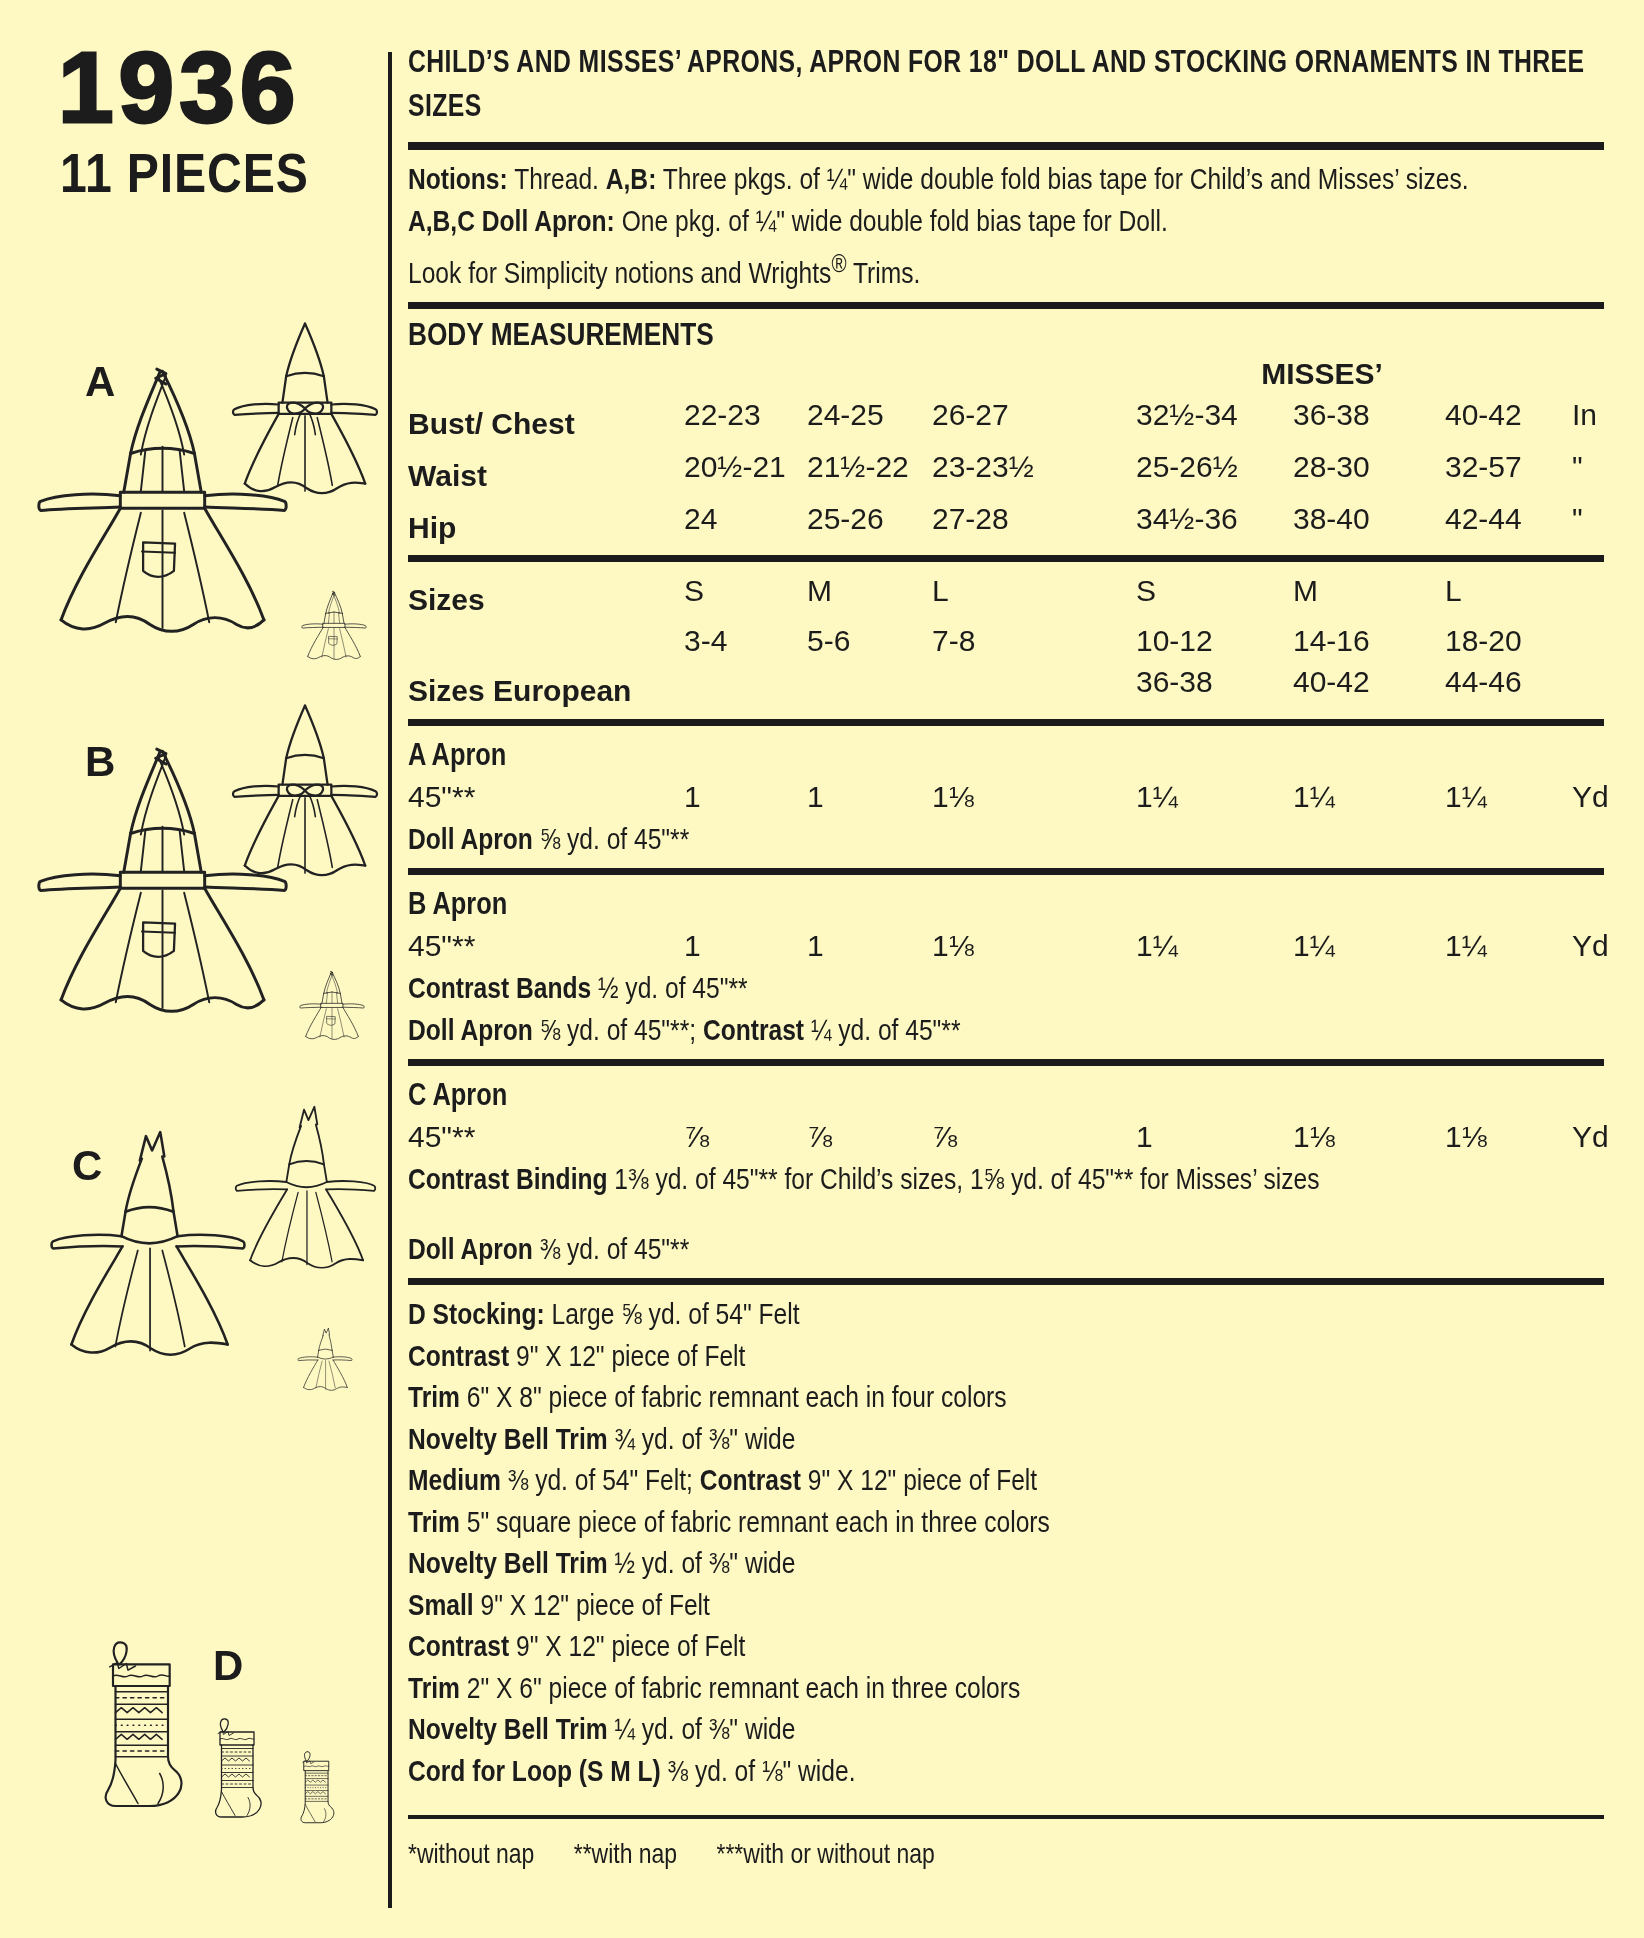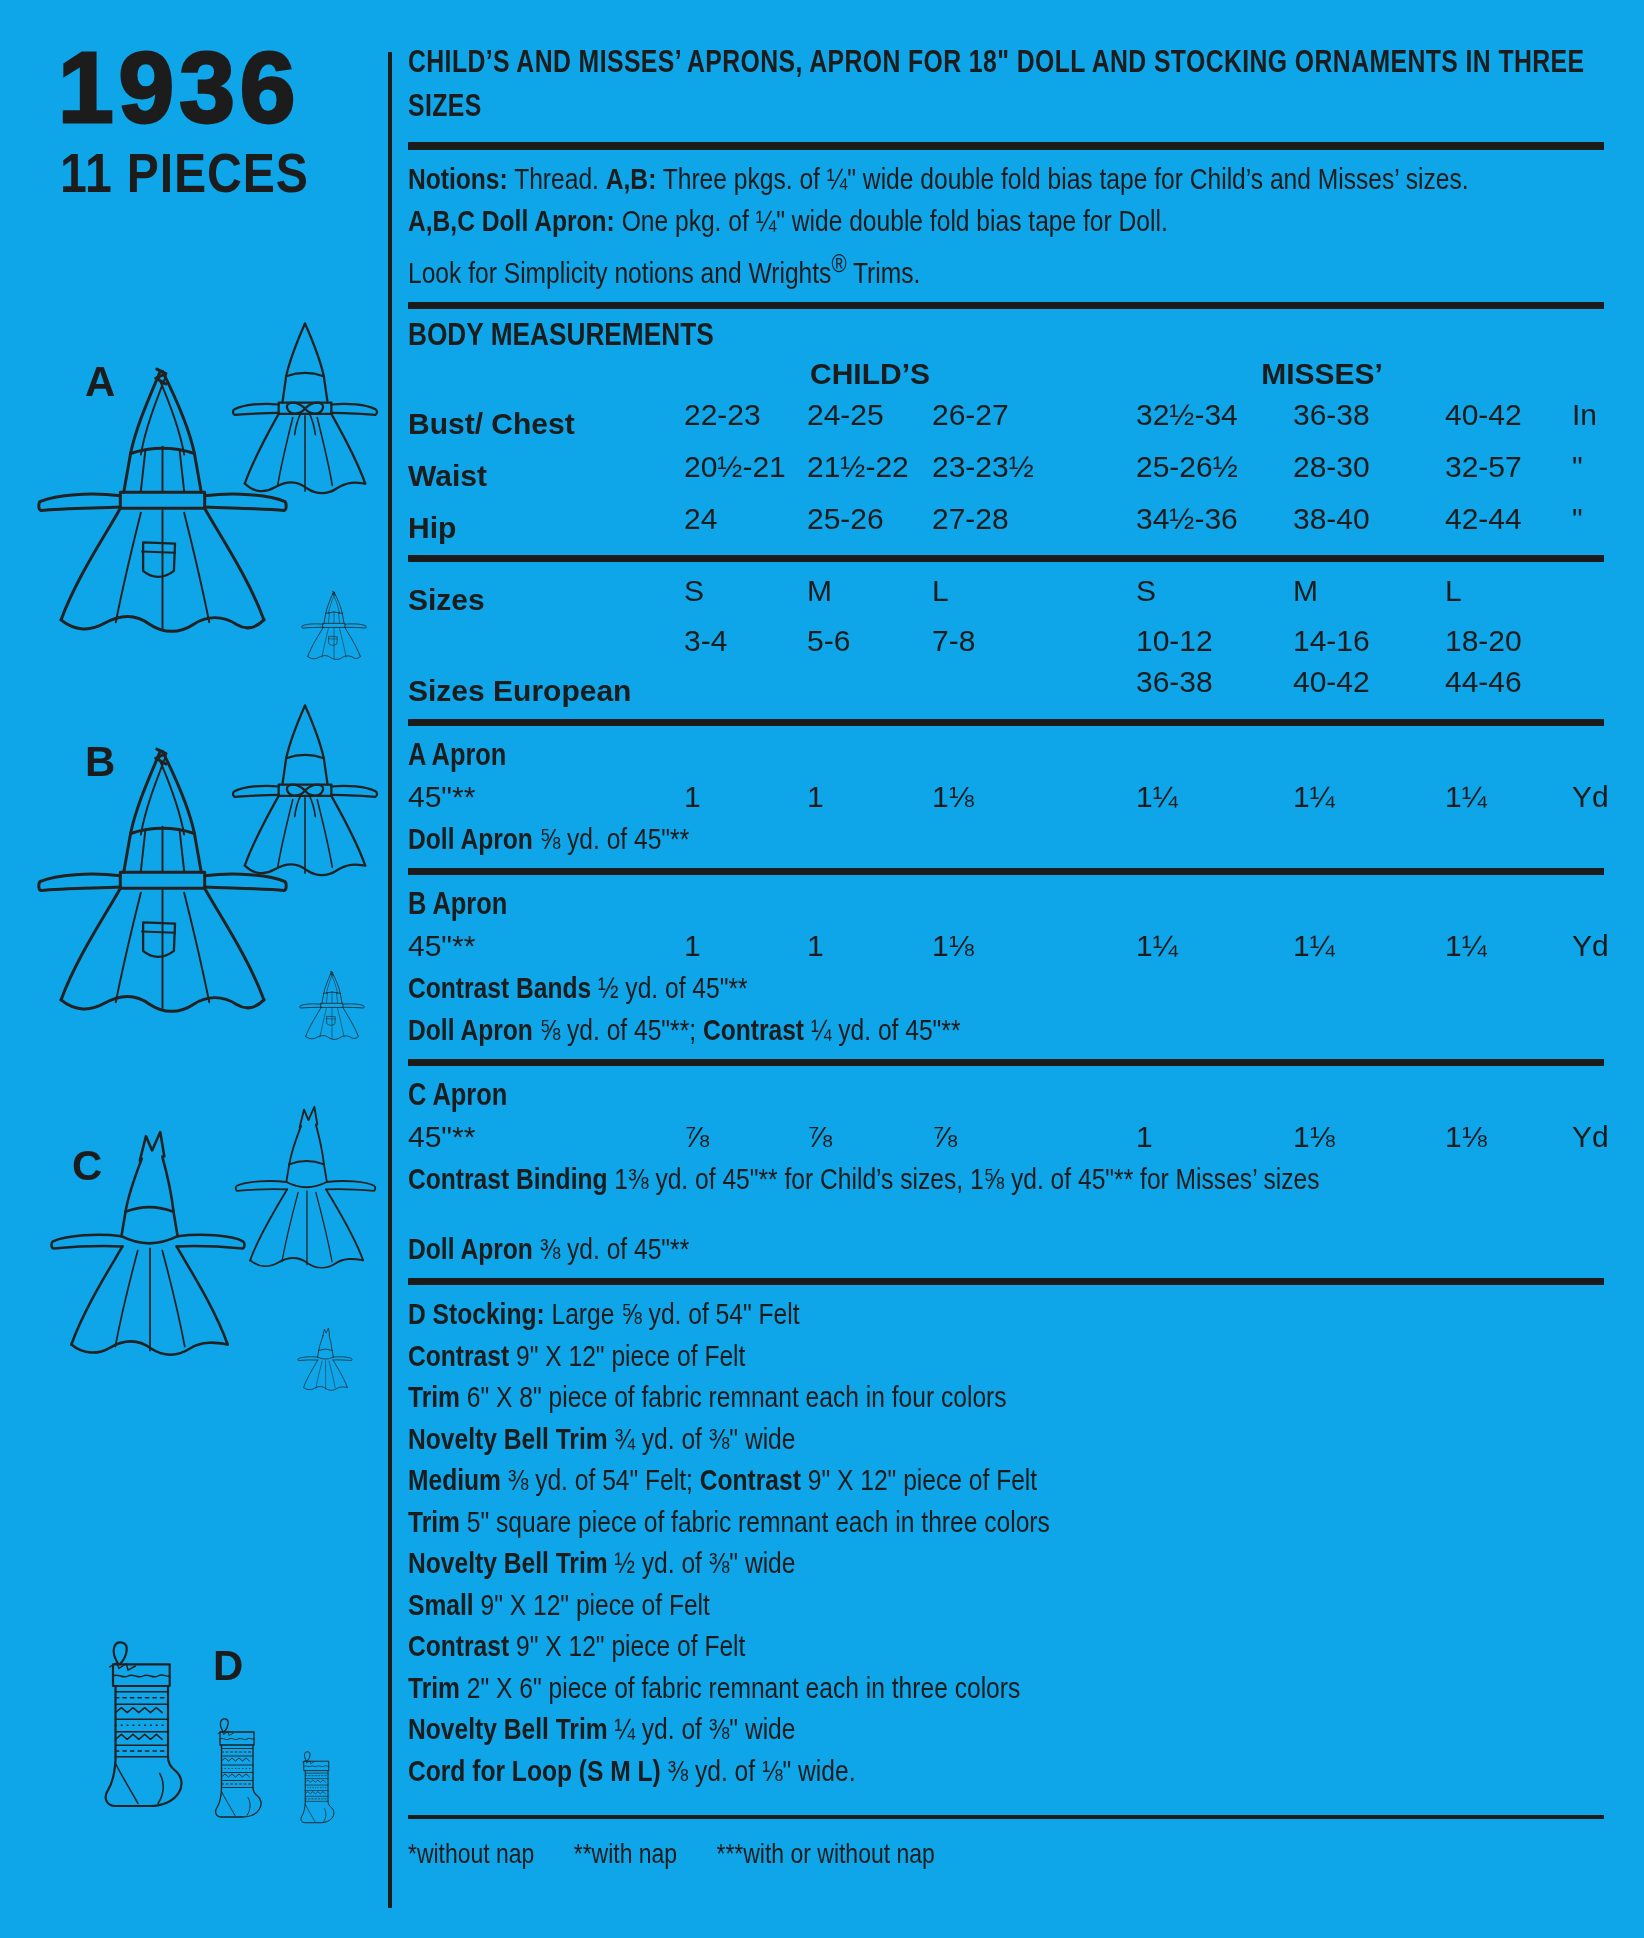--- a/index.html
+++ b/index.html
@@ -1,19 +1,19 @@
 <!DOCTYPE html>
 <html><head>
 <meta charset="utf-8">
 <title>Simplicity 1936 Pattern Envelope Back</title>
 <style>
   html,body { margin:0; padding:0; background:#e8e8e6; }
   .page {
     position:relative; width:1644px; height:1938px; margin:0 auto;
-    background:#0ea5e9; color:#1c1c1c;
+    background:#fef9c3; color:#1c1c1c;
     font-family:"Liberation Sans", sans-serif;
     overflow:hidden;
   }
   
   .pat-num {
     position:absolute; left:58px; top:30px;
     font-size:100px; font-weight:700; letter-spacing:5px;
     -webkit-text-stroke:3px #1c1c1c; white-space:nowrap;
   }
   .pat-pieces {
@@ -209,21 +209,20 @@
       <div class="specline cz"><b>Notions:</b><span> Thread. </span><b>A,B:</b><span> Three pkgs. of ¼" wide double fold bias tape for Child’s and Misses’ sizes.</span></div>
       <div class="specline cz"><b>A,B,C Doll Apron:</b><span> One pkg. of ¼" wide double fold bias tape for Doll.</span></div>
       <div class="specline cz"><span>Look for Simplicity notions and Wrights</span><sup>®</sup><span> Trims.</span></div>
     </div>
     <div class="rule7"></div>
 
     <div class="bm-heading cz">BODY MEASUREMENTS</div>
 
     <div class="grid">
       <div></div>
-      <div class="ghead childs">CHILD’S</div>
       <div class="ghead misses">MISSES’</div>
       <div></div>
     </div>
 
     <div class="grid">
       <div class="lab">Bust/ Chest</div>
       <div>22-23</div>
       <div>24-25</div>
       <div>26-27</div>
       <div>32½-34</div>

